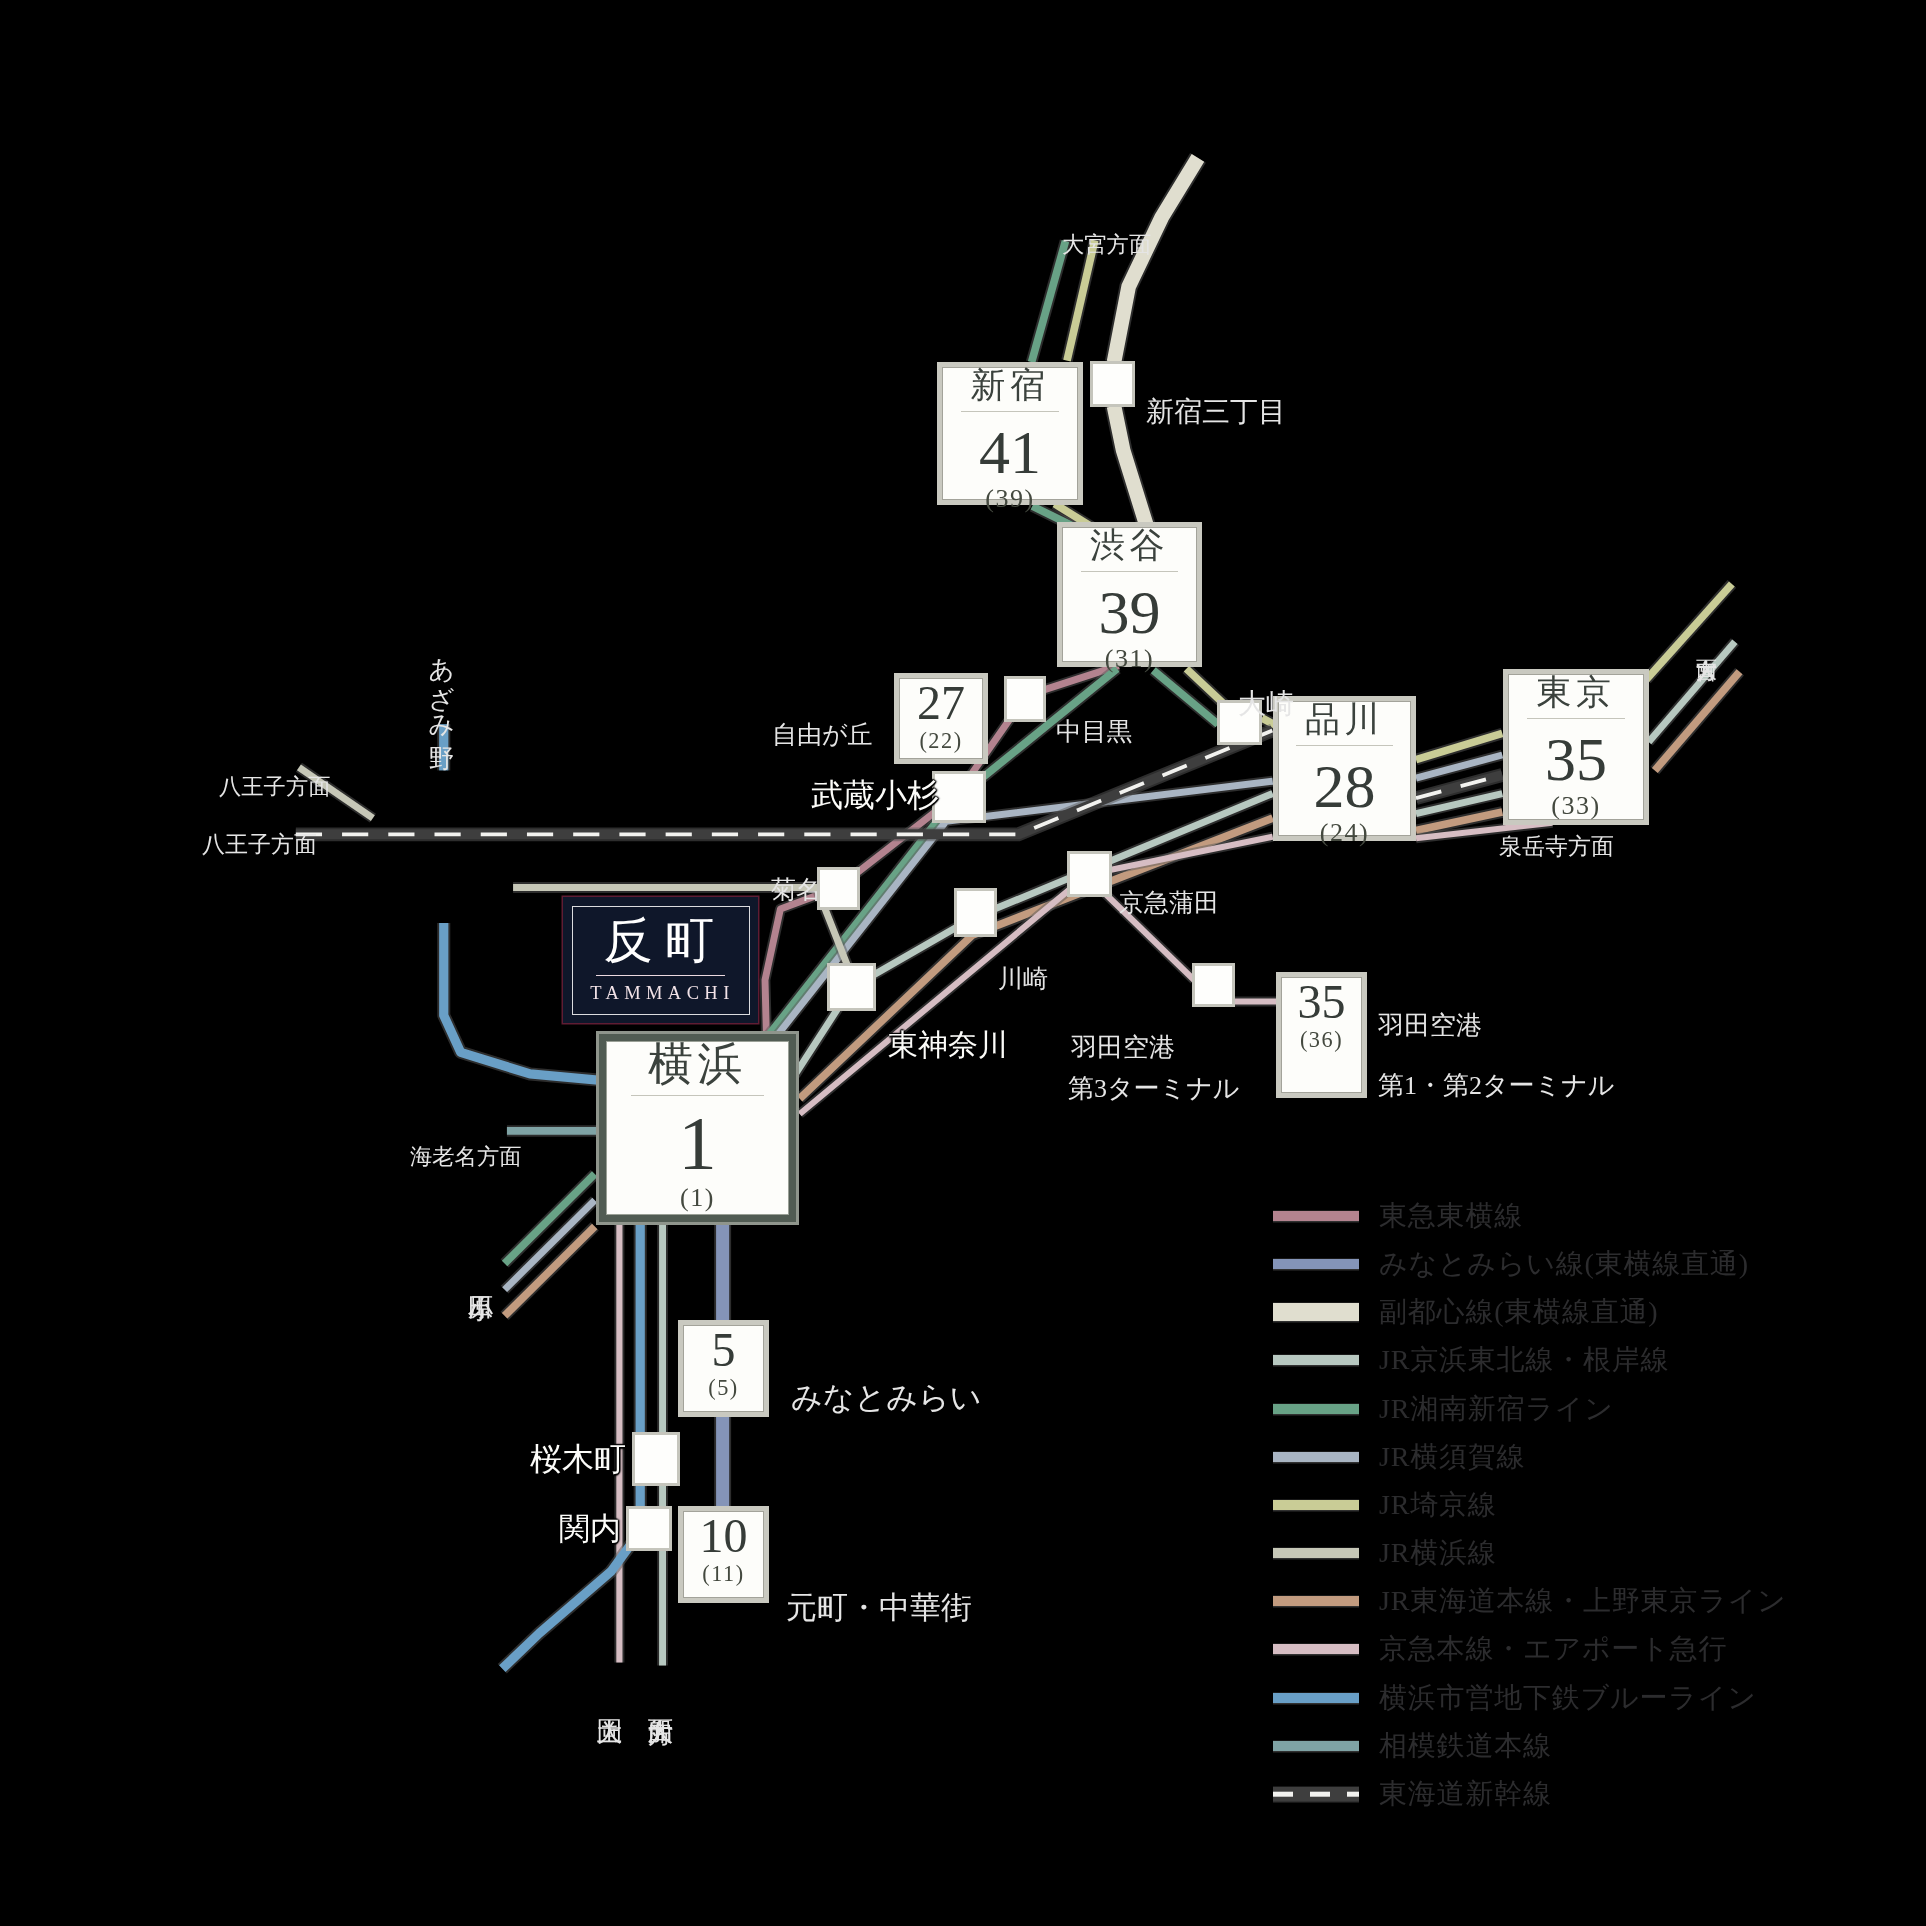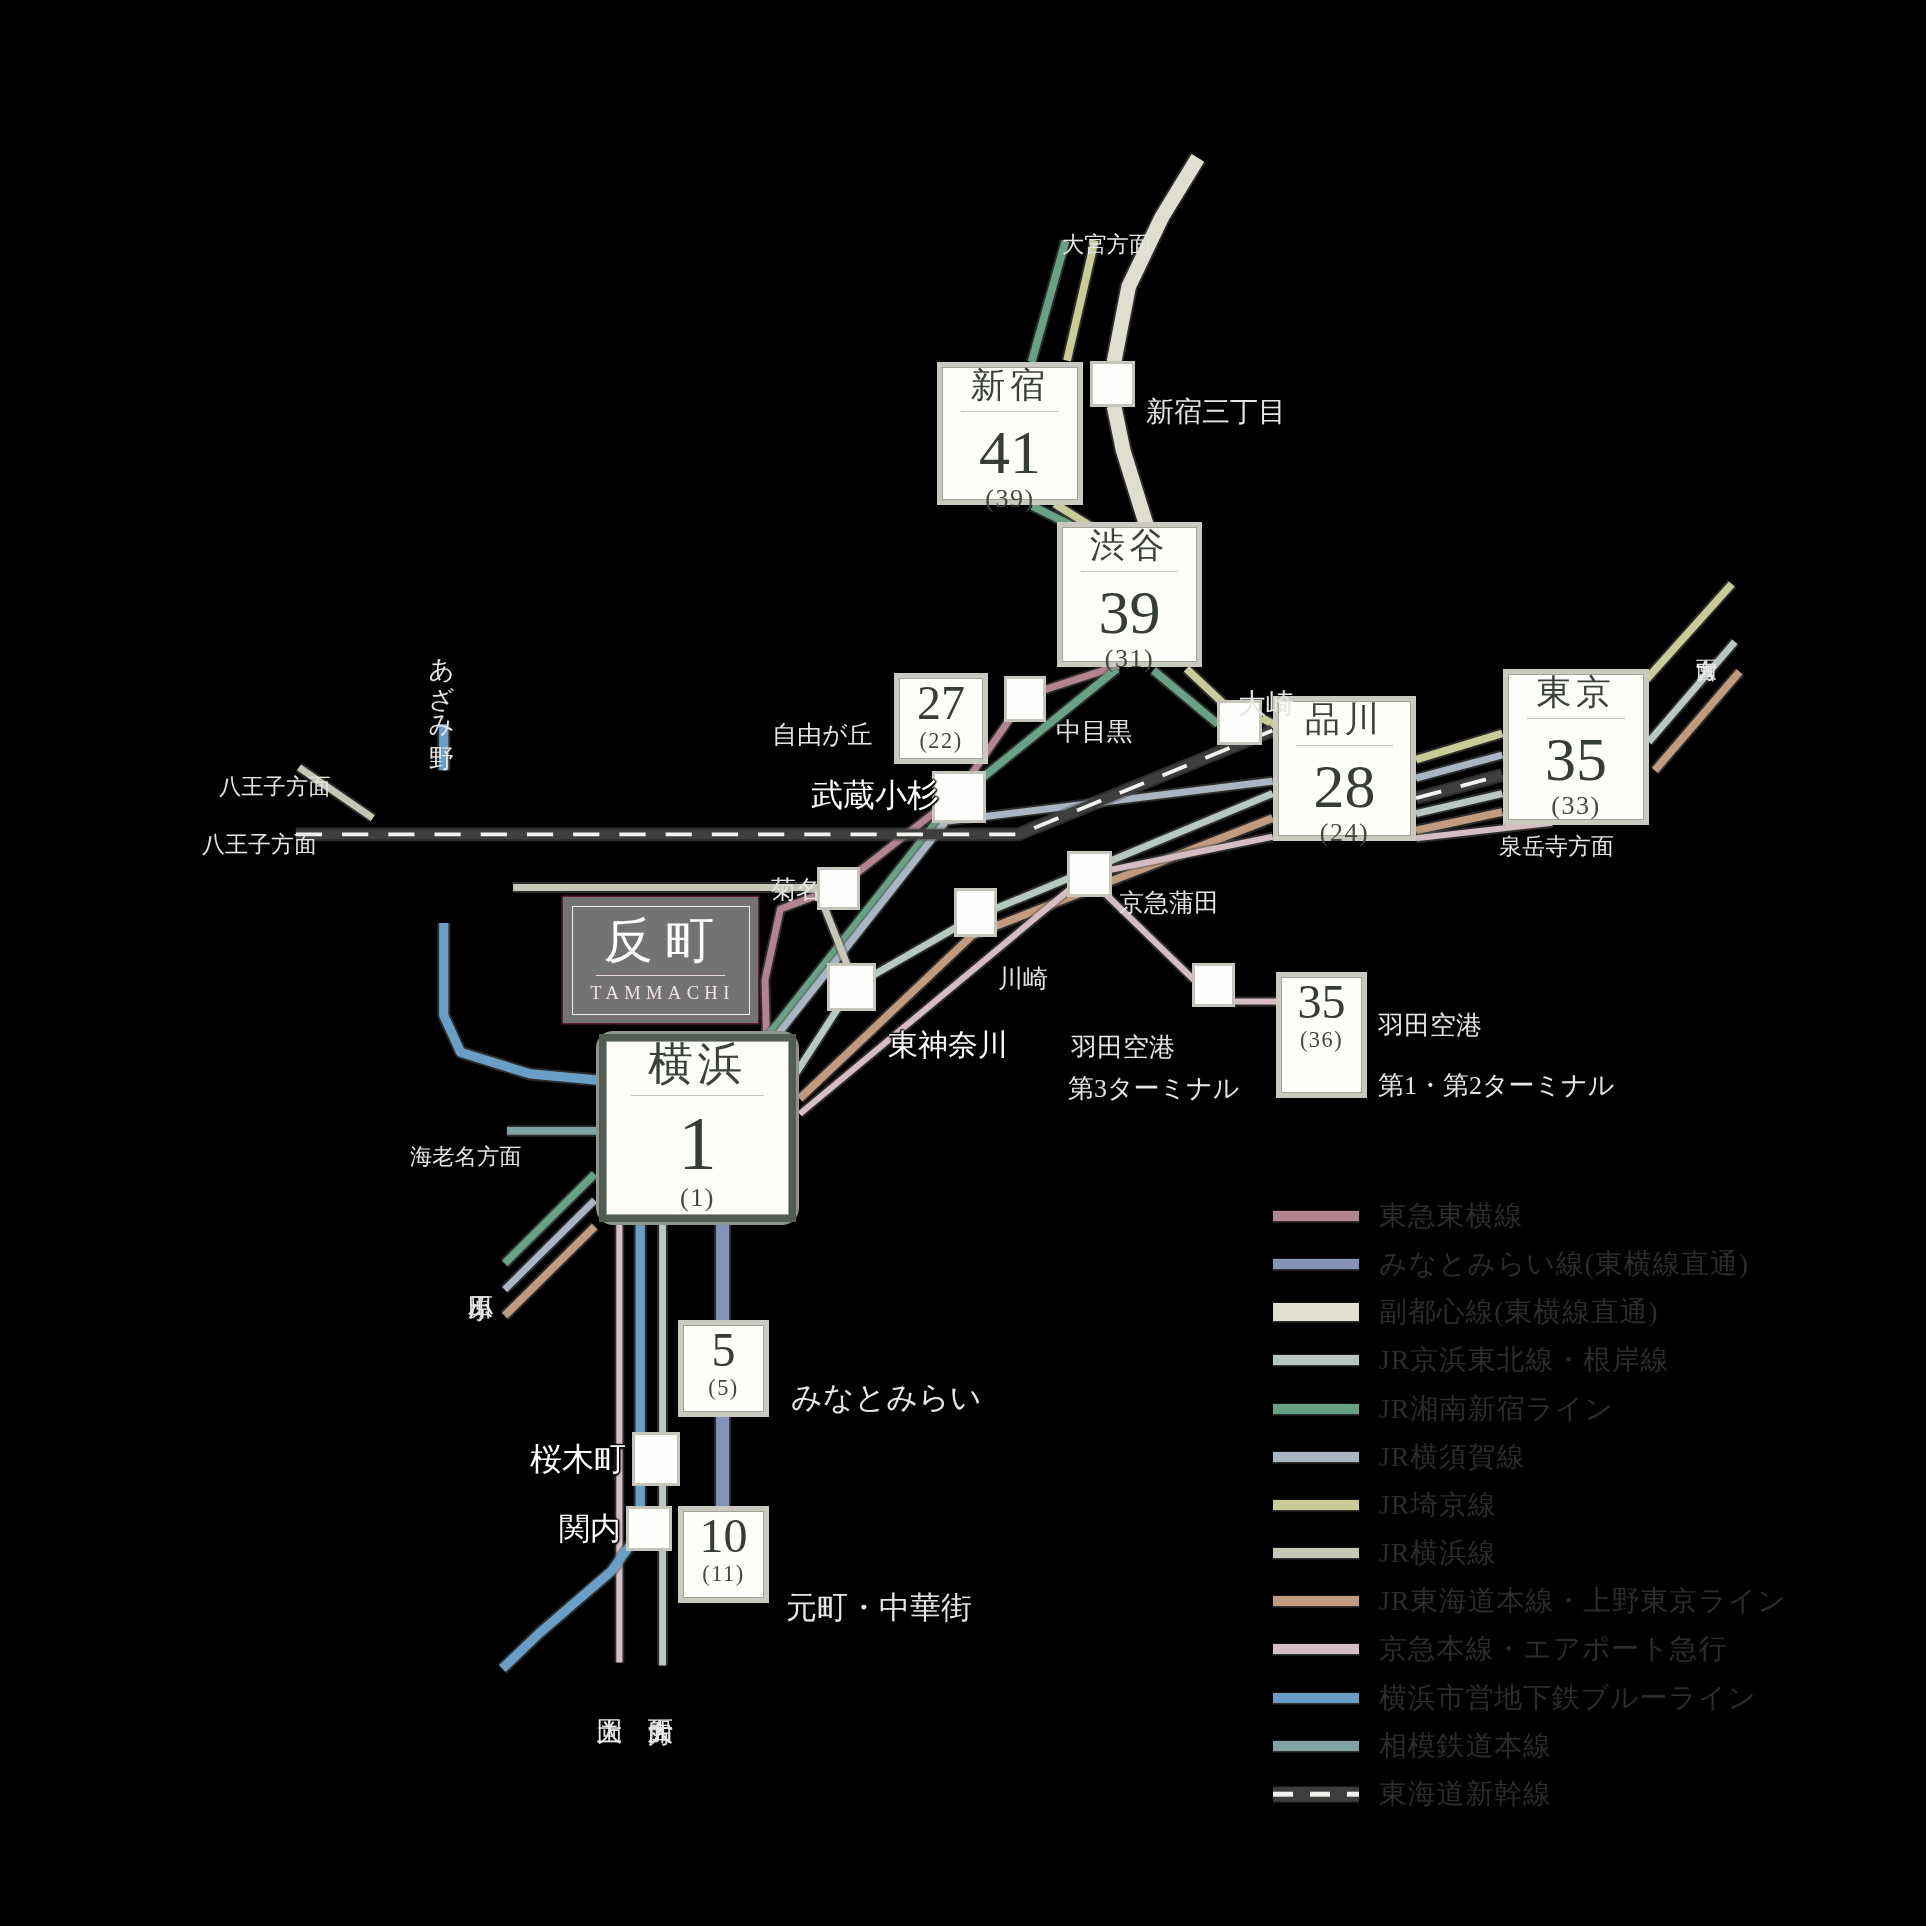--- a/index.html
+++ b/index.html
@@ -12,21 +12,21 @@
       box-sizing:border-box;display:flex;flex-direction:column;align-items:center;justify-content:flex-start;}
   .bigbox.accent{background:#8f958c;padding:3.1px;}
   .bigbox.accent .mid{width:100%;height:100%;background:#515c53;padding:7px;box-sizing:border-box;}
   .bigbox.accent .inner{border:0.8px solid #9aa096;}
   .st-name{color:#3b423d;letter-spacing:4.6px;line-height:1;margin-bottom:7.7px;white-space:nowrap;}
   .st-div{border-top:1.5px solid #c5c5bb;width:74%;margin:0 0 9.2px 0;}
   .st-min{color:#363c38;line-height:1;}
   .st-paren{color:#44493f;line-height:1.25;letter-spacing:1.5px;}
   .smallbox{position:absolute;background:#fefefc;border:3.1px solid #c5c5bc;box-sizing:border-box;}
   
-  #tammachi{position:absolute;left:563px;top:897px;width:195px;height:126px;background:#737373;
+  #tammachi{position:absolute;left:563px;top:897px;width:195px;height:126px;background:#0f172a;
       box-shadow:0 0 0 1.5px #5f1c33;display:flex;align-items:center;justify-content:center;}
   #tammachi .frame{position:absolute;left:8.5px;top:8.5px;right:8.5px;bottom:8.5px;
       border:1.5px solid rgba(255,255,255,.85);}
   #tammachi .txt{position:relative;text-align:center;color:#fff;}
   #tammachi .nm{font-size:49px;letter-spacing:12.3px;line-height:1;margin-left:9.2px;}
   #tammachi .ln{border-top:1.5px solid #ecd9e0;width:129px;margin:9.2px auto 7px auto;}
   #tammachi .en{font-size:18.5px;letter-spacing:5.4px;color:#f2e3e8;margin-left:3.9px;}
   
   .lbl{position:absolute;white-space:nowrap;line-height:1.12;}
   .lbl.faded{color:#e5e5e5;margin-top:28px;}
@@ -163,21 +163,21 @@
       </div>
     </div>
     <div class="bigbox" style="left: 1273px; top: 696px; width: 143px; height: 145px;">
       <div class="inner">
         <div class="st-name" style="font-size: 35px;">品川</div>
         <div class="st-div"></div>
         <div class="st-min" style="font-size: 62px;">28</div>
         <div class="st-paren" style="font-size: 26px;">(24)</div>
       </div>
     </div>
-    <div class="bigbox accent" style="left: 596px; top: 1031px; width: 203px; height: 194px; border-radius: 17px;">
+    <div class="bigbox accent" style="left: 596px; top: 1031px; width: 203px; height: 194px;">
       <div class="mid">
         <div class="inner">
           <div class="st-name" style="font-size: 45px;">横浜</div>
           <div class="st-div"></div>
           <div class="st-min" style="font-size: 77px;">1</div>
           <div class="st-paren" style="font-size: 26px;">(1)</div>
         </div>
       </div>
     </div>
     <div class="bigbox" style="left: 894px; top: 673px; width: 94px; height: 91px;">

